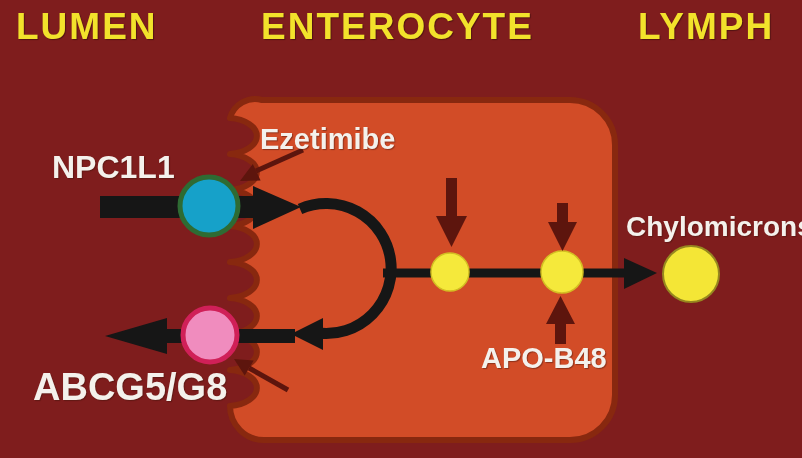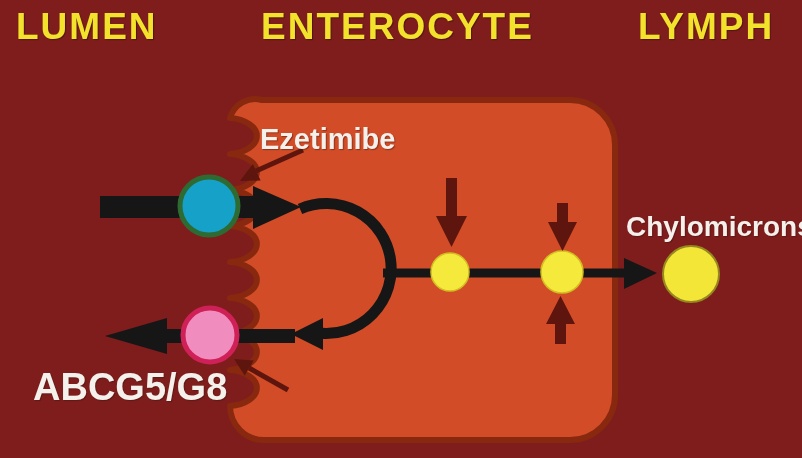--- a/index.html
+++ b/index.html
@@ -96,17 +96,19 @@
     <g>
       <line x1="288" y1="390" x2="249" y2="368" stroke="#5d150d" stroke-width="5"></line>
       <polygon points="234,359 253.7,360.6 244.7,375.4" fill="#5d150d"></polygon>
     </g>
   </svg>
 
   <div class="lbl compartment" style="left:16px;top:8px">LUMEN</div>
   <div class="lbl compartment" style="left:638px;top:8px">LYMPH</div>
   <div class="lbl compartment" style="left:261px;top:8px">ENTEROCYTE</div>
 
+  <div class="lbl white" style="left:52px;top:151px;font-size:32px">NPC1L1</div>
   <div class="lbl white" style="left:260px;top:125px;font-size:29px">Ezetimibe</div>
+  <div class="lbl white" style="left:481px;top:344px;font-size:29px">APO-B48</div>
   <div class="lbl white" style="left:626px;top:213px;font-size:28px">Chylomicrons</div>
   <div class="lbl white" style="left:33px;top:368px;font-size:38px">ABCG5/G8</div>
 
 </div>
 
 </body></html>

